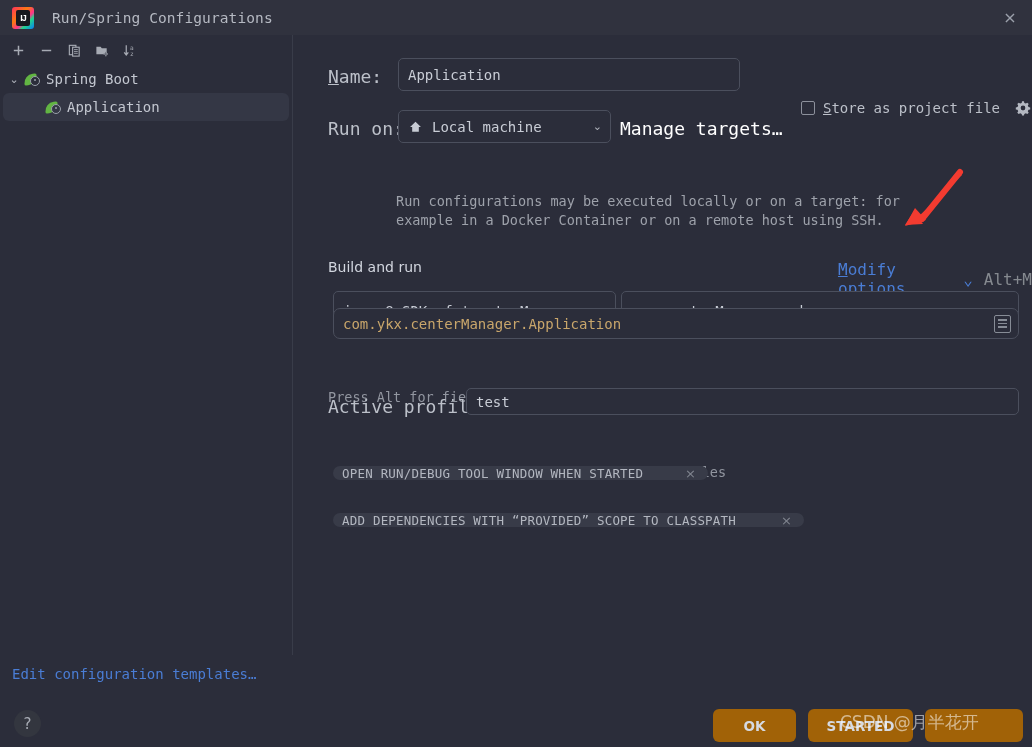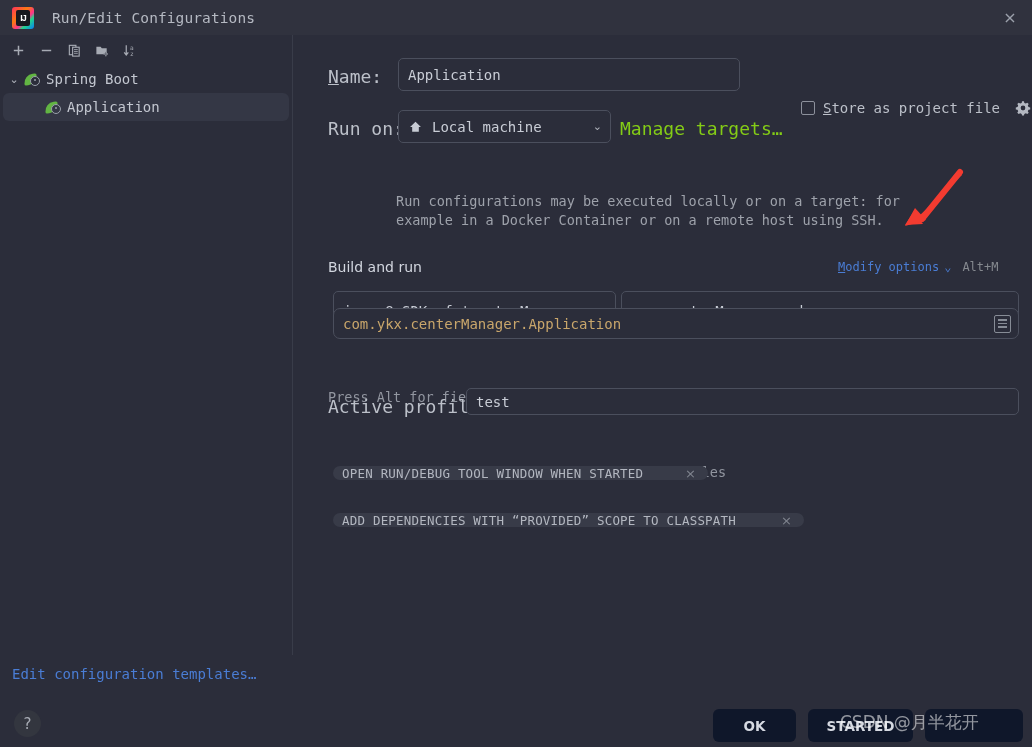--- a/index.html
+++ b/index.html
@@ -144,33 +144,33 @@
     font-size: 14px; color: #bcc0c9;
   }
   .cbox {
     width: 14px; height: 14px; border: 1.6px solid #8c909b;
     border-radius: 2px; background: transparent; flex: 0 0 auto;
   }
   .gear {
     width: 16px; height: 16px; color: #c0c4cd; margin-left: 7px;
   }
 
-  .link { color: #84cc16; }
+  .link { color: #ffffff; }
 
   .desc {
     position: absolute; font-size: 13.5px; color: #9ea2ab; line-height: 19px;
   }
 
   .section-title {
     position: absolute; font-size: 14px; color: #d2d6df;
     font-family: "DejaVu Sans", "Liberation Sans", sans-serif;
   }
 
   .modify-options {
-    position: absolute; font-size: 12px; color: #4a7dd5;
+    position: absolute; font-size: 16px; color: #4a7dd5;
     display: flex; align-items: center; gap: 5px;
   }
   .altm { color: #85898f; }
 
   .mainclass-text { color: #c9a66b; }
 
   .doc-icon {
     position: absolute; right: 7px; top: 50%; transform: translateY(-50%);
     width: 17px; height: 18px;
     border: 1.5px solid #878c96; border-radius: 2px;
@@ -205,21 +205,21 @@
   .help-btn {
     position: absolute; left: 14px; top: 710px;
     width: 27px; height: 27px; border-radius: 50%;
     background: #33363f; color: #a8acb5;
     display: flex; align-items: center; justify-content: center;
     font-size: 15px;
     font-family: "DejaVu Sans", "Liberation Sans", sans-serif;
   }
   .dlg-btn {
     position: absolute; height: 33px; border-radius: 6px;
-    background: #0f172a; color: #d6dae2;
+    background: #a16207; color: #d6dae2;
     display: flex; align-items: center; justify-content: center;
     font-size: 13.5px; font-weight: bold;
     font-family: "DejaVu Sans", "Liberation Sans", sans-serif;
   }
 
   
   .arrow-svg {
     position: absolute; left: 896px; top: 168px;
     width: 70px; height: 62px; pointer-events: none;
   }
@@ -235,21 +235,21 @@
 </style>
 </head>
 <body>
 
 <div id="app">
 
   <div class="titlebar">
     <div class="ij-logo">
       <div class="inner">IJ</div>
     </div>
-    <div class="title-text">Run/Edit Configurations</div>
+    <div class="title-text">Run/Spring Configurations</div>
     <div class="close-btn">×</div>
   </div>
 
   <div class="toolbar">
     <div class="tb-btn">
       <svg width="15" height="15" viewBox="0 0 16 16">
         <path d="M8 3 V13 M3 8 H13" stroke="#a7abb4" stroke-width="1.6" fill="none"></path>
       </svg>
     </div>
     <div class="tb-btn">

